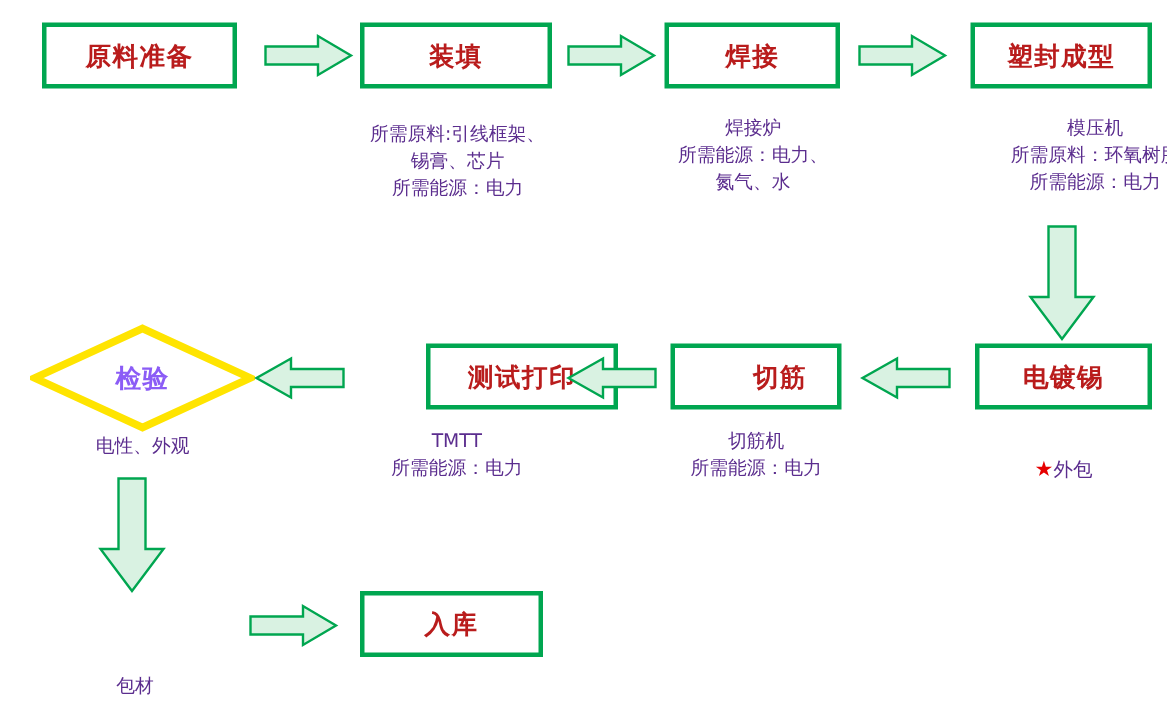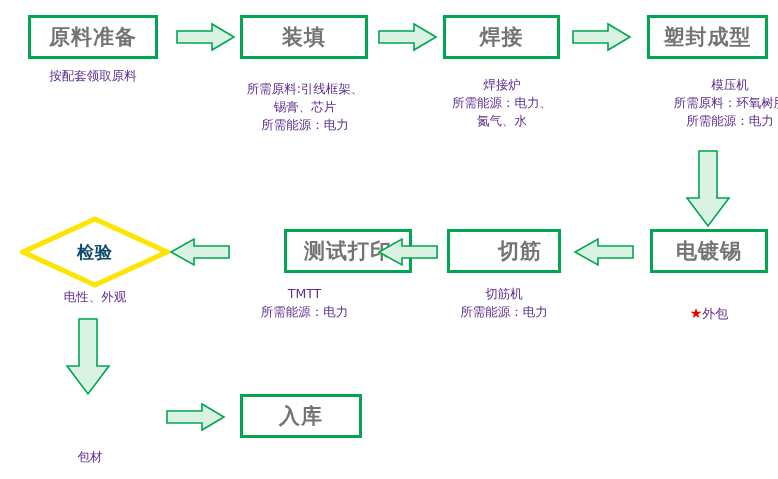--- a/index.html
+++ b/index.html
@@ -20,41 +20,41 @@
 
   
   .node {
     position: absolute;
     box-sizing: border-box;
     border: 3px solid #00a650;
     background: #ffffff;
     display: flex;
     align-items: center;
     justify-content: center;
-    color: #737373;
+    color: #b91c1c;
     font-weight: bold;
-    font-size: 21px;
+    font-size: 17px;
     letter-spacing: 1px;
     font-family: "DejaVu Serif", "Liberation Serif", serif;
   }
 
   
   .diamond-wrap {
     position: absolute;
   }
   .diamond-wrap svg {
     display: block;
   }
   .diamond-label {
     position: absolute;
     inset: 0;
     display: flex;
     align-items: center;
     justify-content: center;
-    color: #0c4a6e;
+    color: #8b5cf6;
     font-weight: bold;
     font-size: 17px;
     letter-spacing: 1px;
     font-family: "DejaVu Serif", "Liberation Serif", serif;
   }
 
   
   .note {
     position: absolute;
     color: #5b2d8e;
@@ -79,21 +79,20 @@
   .arrow svg { display: block; }
 </style>
 </head>
 <body>
 
 <div id="canvas">
 
   <div class="node" style="left:28px; top:15px; width:130px; height:44px;">
     <span>原料准备</span>
   </div>
-  <div class="note" style="left:13px; top:67px; width:160px;">按配套领取原料</div>
 
   <div class="arrow" style="left:176px; top:22px;">
     <svg width="60" height="30" viewBox="0 0 60 30">
       <polygon points="1,9 36,9 36,2 58,15 36,28 36,21 1,21" fill="#d9f2e2" stroke="#00a650" stroke-width="1.6"></polygon>
     </svg>
   </div>
 
   <div class="node" style="left:240px; top:15px; width:128px; height:44px;">
     <span>装填</span>
   </div>

